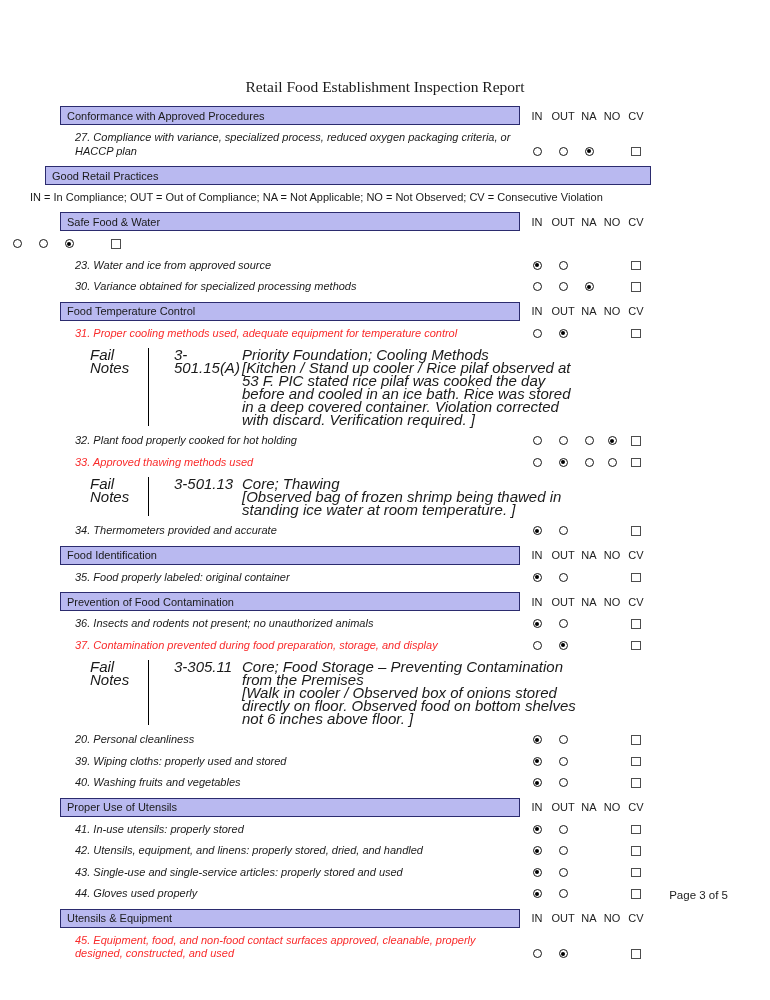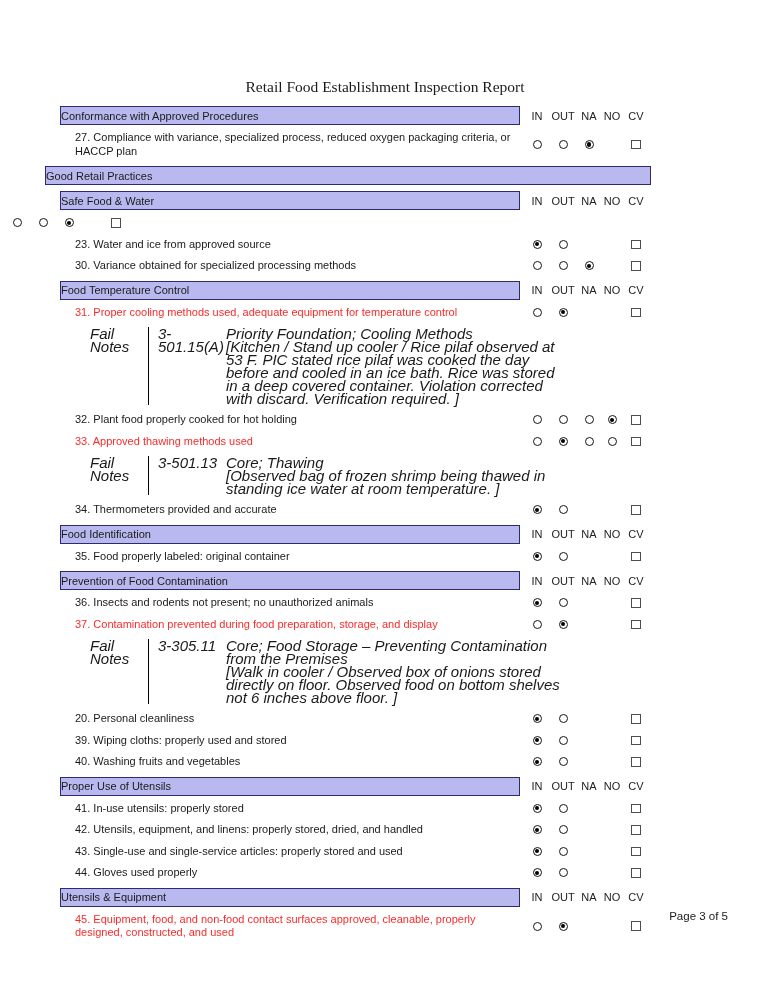--- a/index.html
+++ b/index.html
@@ -26,55 +26,55 @@
     font-weight:400;
     font-family:Liberation Serif, serif;
   }
   
   .bar-row{display:flex;align-items:center;margin:4px 0 6px 0;}
   .bar{
     margin-left:60px;width:460px;height:19px;
     background:var(--bar-fill);
     border:1.6px solid var(--bar-border);
     display:flex;align-items:center;
-    padding-left:0;
+    padding-left:6px;
     font-size:11px;
   }
   .banner-row .bar{margin-left:45px;width:606px;}
   .colheads{display:flex;margin-left:5px;font-size:11px;color:#222;align-items:center;}
   .colh{display:flex;justify-content:center;}
   .c0{width:24px}.c1{width:28px}.c2{width:24px}.c3{width:22px}.c4{width:26px}
   
   .legend{margin:6px 0 9px 30px;font-size:11px;}
   
-  .item-row{display:flex;align-items:center;margin-bottom:8px;}
+  .item-row{display:flex;align-items:flex-end;margin-bottom:8px;font-style:italic;}
   .item-label{margin-left:75px;width:445px;font-size:11px;line-height:13.5px;}
   .item-label.red{color:var(--violation);}
   .marks{display:flex;margin-left:5px;}
   .cell{height:13.5px;display:flex;align-items:center;justify-content:center;}
   .radio{
     width:9px;height:9px;border:1.3px solid #151515;border-radius:50%;
     position:relative;background:#fff;display:inline-block;
   }
   .radio.filled::after{
     content:"";position:absolute;left:1.4px;top:1.4px;right:1.4px;bottom:1.4px;
     background:#000;border-radius:50%;
   }
   .box{width:9.5px;height:9.5px;border:1.3px solid #4d4d4d;display:inline-block;background:#fff;}
   
   .failnote{
     display:flex;margin:0 0 8px 90px;
     font-style:italic;font-size:15px;line-height:13px;
   }
   .fn-label{width:58px;flex-shrink:0;}
-  .fn-right{border-left:1.3px solid #000;padding-left:9px;display:flex;}
+  .fn-right{border-left:1.3px solid #000;padding-left:25px;display:flex;}
   .fn-code{width:68px;flex-shrink:0;}
   .fn-desc{width:338px;}
   .footer{
-    position:absolute;top:910px;right:42px;font-size:11.5px;
+    position:absolute;top:889px;right:42px;font-size:11.5px;
   }
 </style>
 </head>
 <body>
 
 <div class="page">
   <div class="title">Retail Food Establishment Inspection Report</div>
   <div>
       <div class="bar-row">
     <div class="bar">
@@ -104,20 +104,21 @@
           <span class="cell c4">
             <span class="box"></span>
           </span>
         </div>
   </div>
       <div class="bar-row banner-row">
     <div class="bar">
       <span class="bar-label">Good Retail Practices</span>
     </div>
   </div>
+      <div class="legend">IN = In Compliance; OUT = Out of Compliance; NA = Not Applicable; NO = Not Observed; CV = Consecutive Violation</div>
       <div class="bar-row">
     <div class="bar">
       <span class="bar-label">Safe Food &amp; Water</span>
     </div>
     <div class="colheads">
           <span class="colh c0">IN</span>
           <span class="colh c1">OUT</span>
           <span class="colh c2">NA</span>
           <span class="colh c3">NO</span>
           <span class="colh c4">CV</span>

